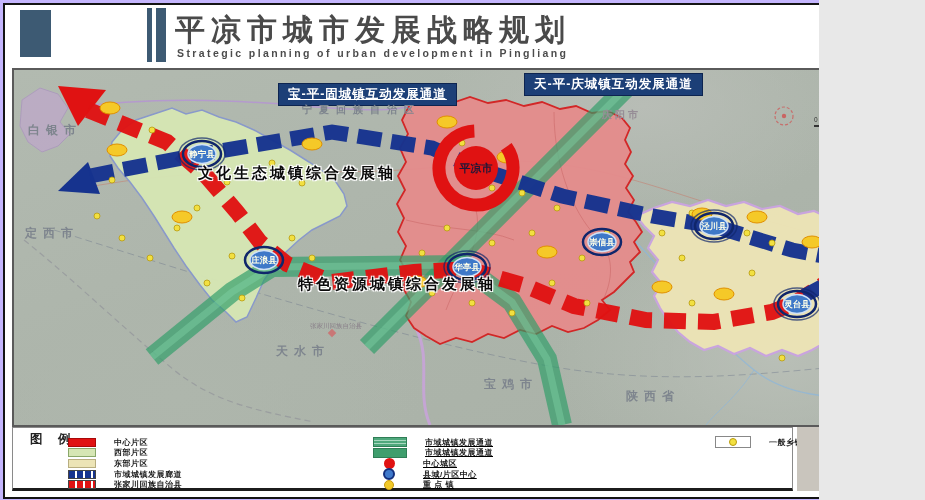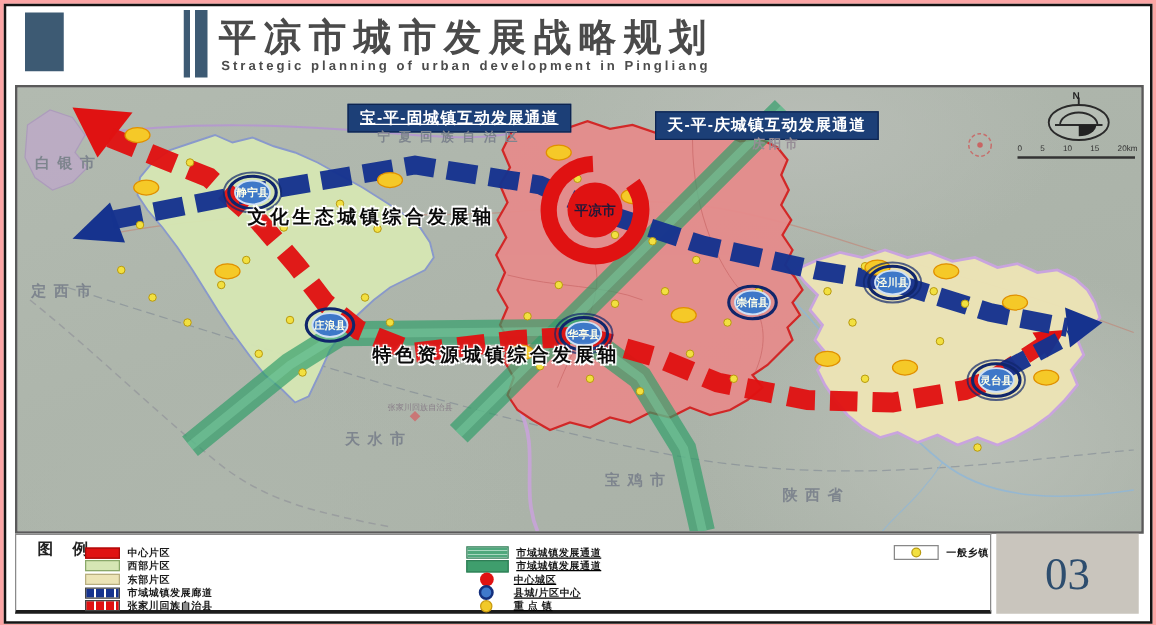--- a/index.html
+++ b/index.html
@@ -1,16 +1,16 @@
 <!DOCTYPE html>
 <html><head>
 <meta charset="utf-8">
 <style>
   html,body{margin:0;padding:0;background:#e8e8e8;}
-  .page{position:relative;width:925px;height:500px;background:#fca5a5;overflow:hidden;
+  .page{position:relative;width:819px;height:500px;background:#c4b5fd;overflow:hidden;
         font-family:"Liberation Sans","DejaVu Sans",sans-serif;}
   .frame{position:absolute;left:3px;top:3px;width:915px;height:492px;border:2px solid #141414;background:#fff;}
   
   .brand-square{position:absolute;left:20px;top:10px;width:31px;height:47px;background:#3d5a73;}
   .brand-bar1{position:absolute;left:147px;top:8px;width:5px;height:54px;background:#3d5a73;}
   .brand-bar2{position:absolute;left:156px;top:8px;width:10px;height:54px;background:#3d5a73;}
   .page-title{position:absolute;left:175px;top:10px;font-size:30px;font-weight:bold;color:#4a4a4a;
               letter-spacing:6px;white-space:nowrap;}
   .page-subtitle{position:absolute;left:177px;top:47px;font-size:10.5px;font-weight:bold;color:#4c4c4c;
               letter-spacing:2.4px;white-space:nowrap;}
@@ -37,21 +37,21 @@
   .n-tiny{font-size:6.5px;letter-spacing:0;color:#887e88;font-weight:normal;}
   .north-label{position:absolute;left:844px;top:2px;font-size:8px;font-weight:bold;color:#222;}
   .scalebar{position:absolute;left:800px;top:46px;width:96px;}
   .scalebar .nums{display:flex;justify-content:space-between;font-size:6.5px;color:#333;}
   .scalebar .line{margin-top:2px;height:2px;background:#333;width:94px;}
   
   .legend-panel{position:absolute;left:12px;top:427px;width:781px;height:64px;background:#fff;
       border:1px solid #8a8a8a;border-bottom:3px solid #1c1c1c;box-sizing:border-box;}
   .legend-title{position:absolute;left:17px;top:3px;font-size:12.5px;font-weight:bold;color:#222;letter-spacing:6px;}
   .lcol{position:absolute;top:9px;}
-  .lrow{display:flex;align-items:center;height:10.6px;gap:6px;}
+  .lrow{display:flex;align-items:center;height:10.6px;gap:18px;}
   .llab{font-size:8px;font-weight:bold;color:#1a1a1a;letter-spacing:.5px;white-space:nowrap;}
   .sw{width:26px;height:7px;border:1px solid #777;flex:0 0 auto;}
   .sw.red{background:#e01212;border-color:#a80808;}
   .sw.green{background:#d6e6b4;border-color:#8aa86a;}
   .sw.yellow{background:#ece4b6;border-color:#b8ae80;}
   .sw.bdash{background:repeating-linear-gradient(90deg,#16338e 0 6px,#ffffff 6px 8px);border-color:#444;}
   .sw.rdash{background:repeating-linear-gradient(90deg,#e01212 0 6px,#ffffff 6px 8px);border-color:#444;}
   .sw2{width:32px;height:8px;border:1px solid #2f7e56;flex:0 0 auto;}
   .sw2.gband1{background:repeating-linear-gradient(180deg,#4fa87c 0 2px,#a8d8bf 2px 3px);}
   .sw2.gband2{background:#3f9e6d;}
@@ -249,21 +249,21 @@
       <g fill="none" stroke="#2a2a2a" stroke-width="1.5">
         <line x1="849" y1="8" x2="849" y2="14"></line>
         <ellipse cx="849" cy="28" rx="24" ry="14" fill="rgba(255,255,255,0.12)"></ellipse>
         <path d="M834,30 A15,10 0 1 1 864,30"></path>
         <line x1="830" y1="30" x2="868" y2="30"></line>
         <path d="M849,30 L863,30 A14,9 0 0 1 849,39 Z" fill="#222" stroke="none"></path>
       </g>
     </svg>
 
     <div class="olabel corridor-label" style="left:264px;top:13px;text-decoration:underline;">宝-平-固城镇互动发展通道</div>
-    <div class="olabel corridor-label" style="left:510px;top:19px;">天-平-庆城镇互动发展通道</div>
+    <div class="olabel corridor-label" style="left:510px;top:3px;">天-平-庆城镇互动发展通道</div>
     <div class="olabel axis-label" style="left:284px;top:205px;">特色资源城镇综合发展轴</div>
     <div class="olabel axis-label" style="left:184px;top:94px;">文化生态城镇综合发展轴</div>
 
     <div class="olabel neighbor n-wide" style="left:288px;top:33px;">宁夏回族自治区</div>
     <div class="olabel neighbor n-big" style="left:14px;top:52px;">白银市</div>
     <div class="olabel neighbor n-big" style="left:11px;top:155px;">定西市</div>
     <div class="olabel neighbor n-big" style="left:262px;top:273px;">天水市</div>
     <div class="olabel neighbor n-big" style="left:470px;top:306px;">宝鸡市</div>
     <div class="olabel neighbor n-big" style="left:612px;top:318px;">陕西省</div>
     <div class="olabel neighbor n-small" style="left:588px;top:38px;">庆阳市</div>

